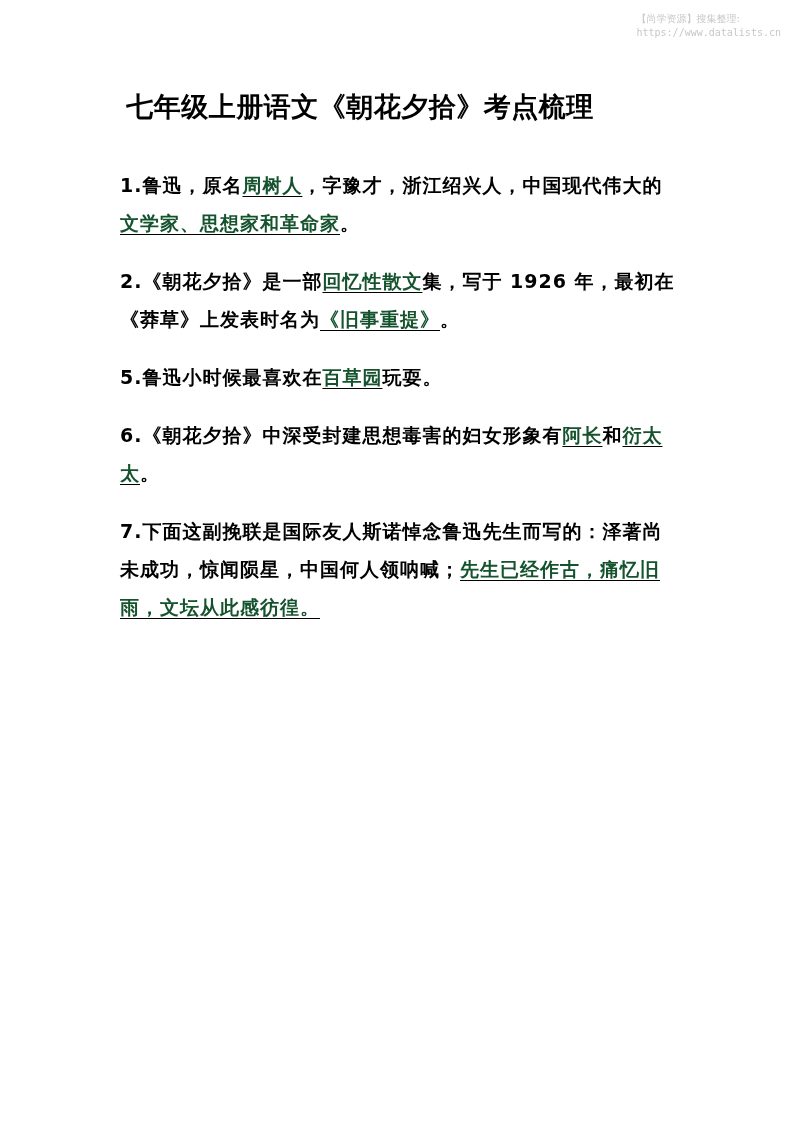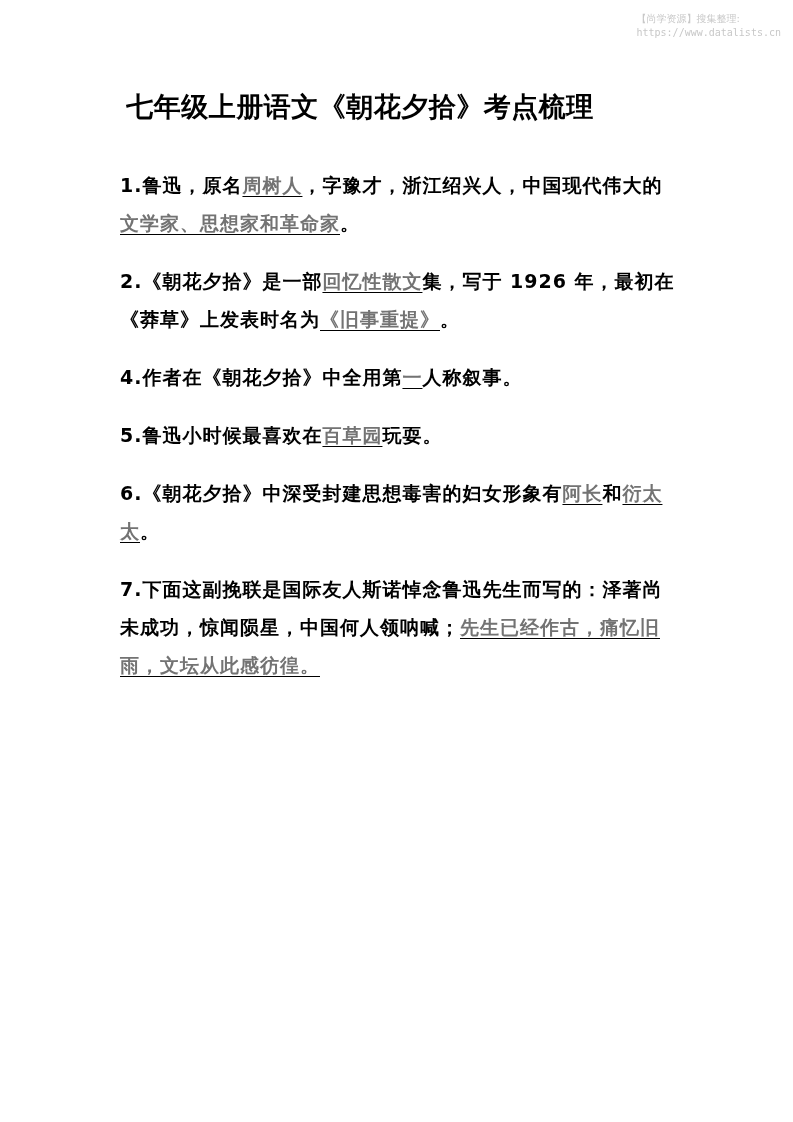--- a/index.html
+++ b/index.html
@@ -6,44 +6,41 @@
   body { width: 793px; height: 1122px; position: relative; overflow: hidden;
          font-family: "DejaVu Sans", "Liberation Sans", sans-serif; color: #000; }
   .watermark { position: absolute; top: 12px; right: 12px; text-align: left;
                color: #c8c8c8; font-size: 10px; line-height: 14px; }
   .watermark .url { font-family: "DejaVu Sans Mono", "Liberation Mono", monospace; }
   .title { position: absolute; top: 73px; left: 0; width: 720px; text-align: center;
            font-size: 27px; font-weight: bold; letter-spacing: 0.5px; margin-top: 16px; }
   .content { position: absolute; left: 120px; top: 166px; width: 555px; }
   .item { font-size: 19px; font-weight: bold; line-height: 38px; margin-bottom: 20px;
           letter-spacing: 1px; }
-  .ans { color: #737373; text-decoration: underline; text-decoration-color: #000;
+  .ans { color: #14532d; text-decoration: underline; text-decoration-color: #000;
          text-underline-offset: 4px; }
 </style>
 </head>
 <body>
 
 <div class="watermark">
   <div>【尚学资源】搜集整理:</div>
   <div class="url">https://www.datalists.cn</div>
 </div>
 
 <div class="title">七年级上册语文《朝花夕拾》考点梳理</div>
 
 <div class="content">
   <div class="item">
     <span>1.鲁迅，原名</span><span class="ans">周树人</span><span>，字豫才，浙江绍兴人，中国现代伟大的</span><span class="ans">文学家、思想家和革命家</span><span>。</span>
   </div>
   <div class="item">
     <span>2.《朝花夕拾》是一部</span><span class="ans">回忆性散文</span><span>集，写于 1926 年，最初在《莽草》上发表时名为</span><span class="ans">《旧事重提》</span><span>。</span>
   </div>
   <div class="item">
-    <span>4.作者在《朝花夕拾》中全用第</span><span class="ans">一</span><span>人称叙事。</span>
-  </div>
-  <div class="item">
     <span>5.鲁迅小时候最喜欢在</span><span class="ans">百草园</span><span>玩耍。</span>
   </div>
   <div class="item">
     <span>6.《朝花夕拾》中深受封建思想毒害的妇女形象有</span><span class="ans">阿长</span><span>和</span><span class="ans">衍太太</span><span>。</span>
   </div>
   <div class="item">
     <span>7.下面这副挽联是国际友人斯诺悼念鲁迅先生而写的：泽著尚未成功，惊闻陨星，中国何人领呐喊；</span><span class="ans">先生已经作古，痛忆旧雨，文坛从此感彷徨。</span>
   </div>
 </div>
 

